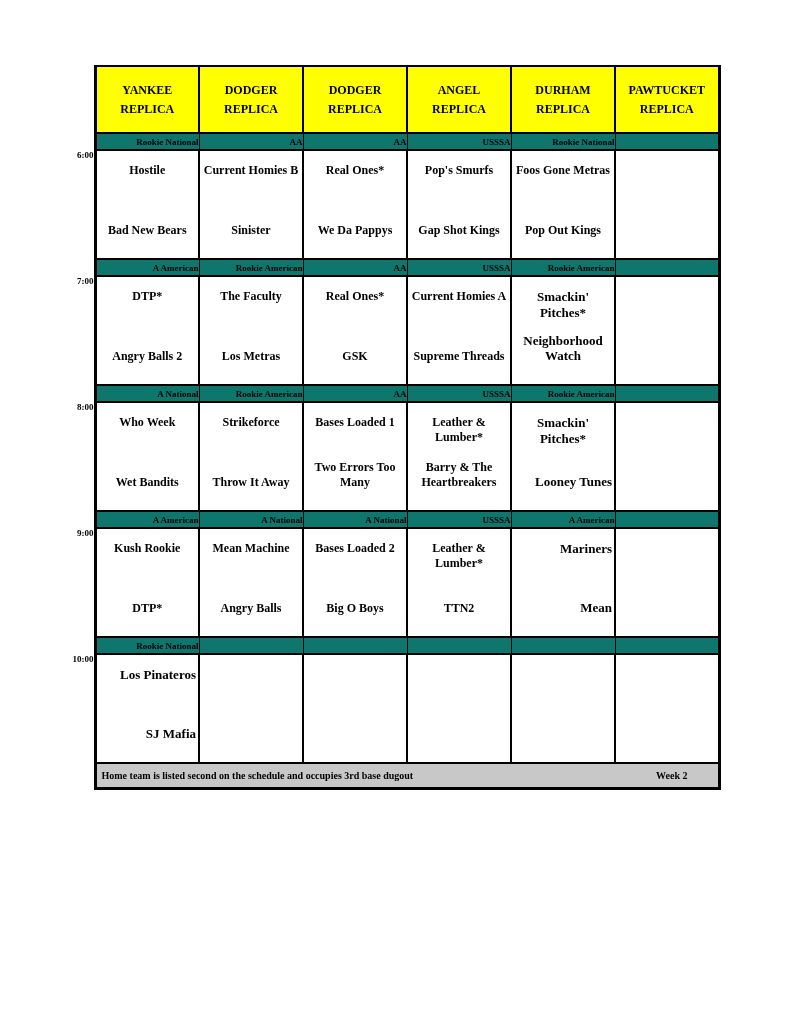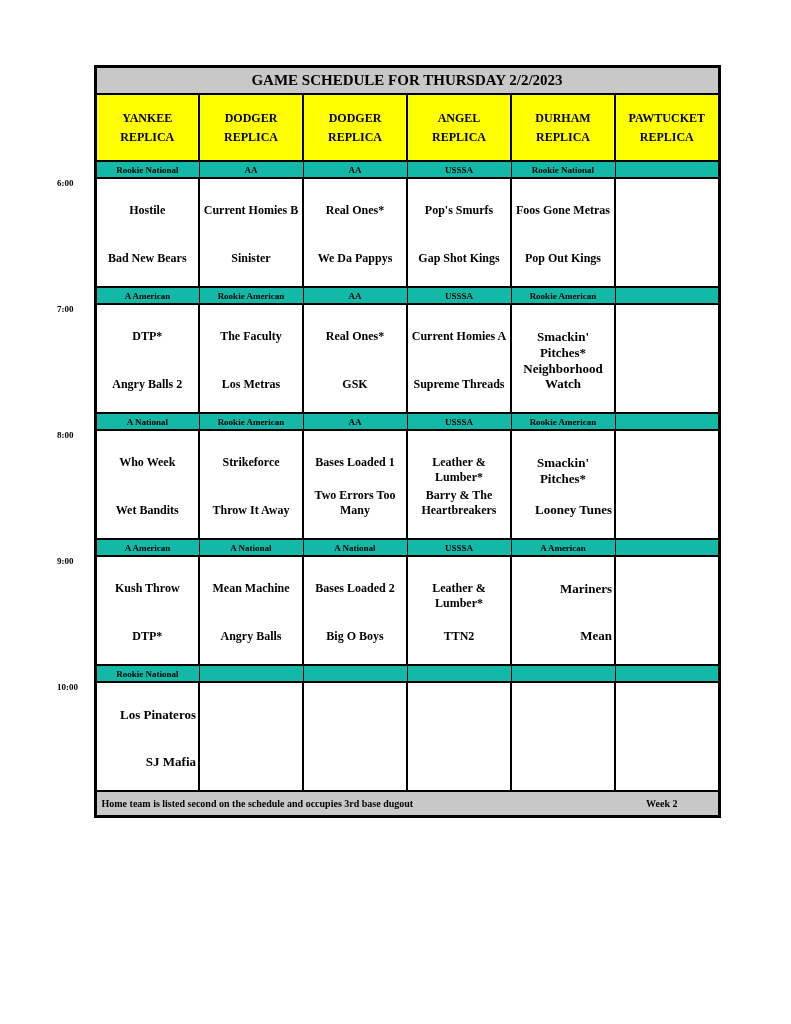--- a/index.html
+++ b/index.html
@@ -15,20 +15,21 @@
     table-layout:fixed;
     position:absolute;
     left:57px; top:65px;
   }
   table.grid td { padding:0; }
 
   
   td.gutter { border:none; background:transparent; }
   td.time {
     vertical-align:top;
+    text-align:right;
     padding:20px 5px 0 0;
     font-weight:bold;
     font-size:9px;
     color:#000;
   }
 
   
   tr.r-title td.titlebar {
     background:#c8c8c8;
     border:2px solid #000;
@@ -45,43 +46,43 @@
     height:65px;
     text-align:center;
     font-weight:bold;
     font-size:12px;
     vertical-align:middle;
   }
   td.field .fl { margin:4px 0; }
 
   
   td.division {
-    background:#14b8a6;
+    background:#0f766e;
     border:1px solid #000;
     height:15px;
-    text-align:center;
+    text-align:right;
     font-weight:bold;
     font-size:9px;
     vertical-align:middle;
   }
 
   
   td.game {
     background:#ffffff;
     border:2px solid #000;
     height:107px;
     vertical-align:top;
   }
   td.game .wrap {
     box-sizing:border-box;
     height:100%;
     display:flex;
     flex-direction:column;
     justify-content:space-between;
-    padding:24px 2px 20px 2px;
+    padding:12px 2px 20px 2px;
     text-align:center;
     font-weight:bold;
     font-size:12px;
     line-height:1.25;
   }
   td.game.alt .wrap {
     font-family:Liberation Serif, serif;
     font-size:13px;
     line-height:1.2;
     align-items:flex-end;
@@ -92,21 +93,21 @@
     background:#c8c8c8;
     border:2px solid #000;
     height:23px;
   }
   .footflex {
     box-sizing:border-box;
     height:100%;
     display:flex;
     align-items:center;
     justify-content:space-between;
-    padding:0 40px 0 5px;
+    padding:0 30px 0 5px;
     font-weight:bold;
     font-size:10px;
   }
 
   
   table.grid tr td:nth-child(2) { border-left-width:3px; }
   table.grid tr td:last-child  { border-right-width:3px; }
   tr.r-title td.titlebar { border-top-width:3px; }
   tr.r-foot  td.footbar  { border-bottom-width:3px; }
 </style>
@@ -119,24 +120,20 @@
       <col style="width:38px">
       <col style="width:104px">
         <col style="width:104px">
         <col style="width:104px">
       <col style="width:104px">
         <col style="width:104px">
         <col style="width:104px">
     </colgroup>
 
     <tbody>
-        <tr class="r-title">
-      <td class="gutter"></td>
-      <td class="titlebar" colspan="6">GAME SCHEDULE FOR THURSDAY 2/2/2023</td>
-    </tr>
 
     <tr class="r-head">
       <td class="gutter"></td>
       <td class="field">
         <div class="fl">YANKEE</div>
         <div class="fl">REPLICA</div>
       </td>
       <td class="field">
         <div class="fl">DODGER</div>
         <div class="fl">REPLICA</div>
@@ -312,21 +309,21 @@
       <td class="division">A National</td>
       <td class="division">A National</td>
       <td class="division">USSSA</td>
       <td class="division">A American</td>
       <td class="division"></td>
     </tr>
     <tr class="r-game">
       <td class="gutter time">9:00</td>
       <td class="game">
             <div class="wrap">
-        <div>Kush Throw</div>
+        <div>Kush Rookie</div>
         <div>DTP*</div>
             </div>
           </td>
       <td class="game">
             <div class="wrap">
         <div>Mean Machine</div>
         <div>Angry Balls</div>
             </div>
           </td>
       <td class="game">

